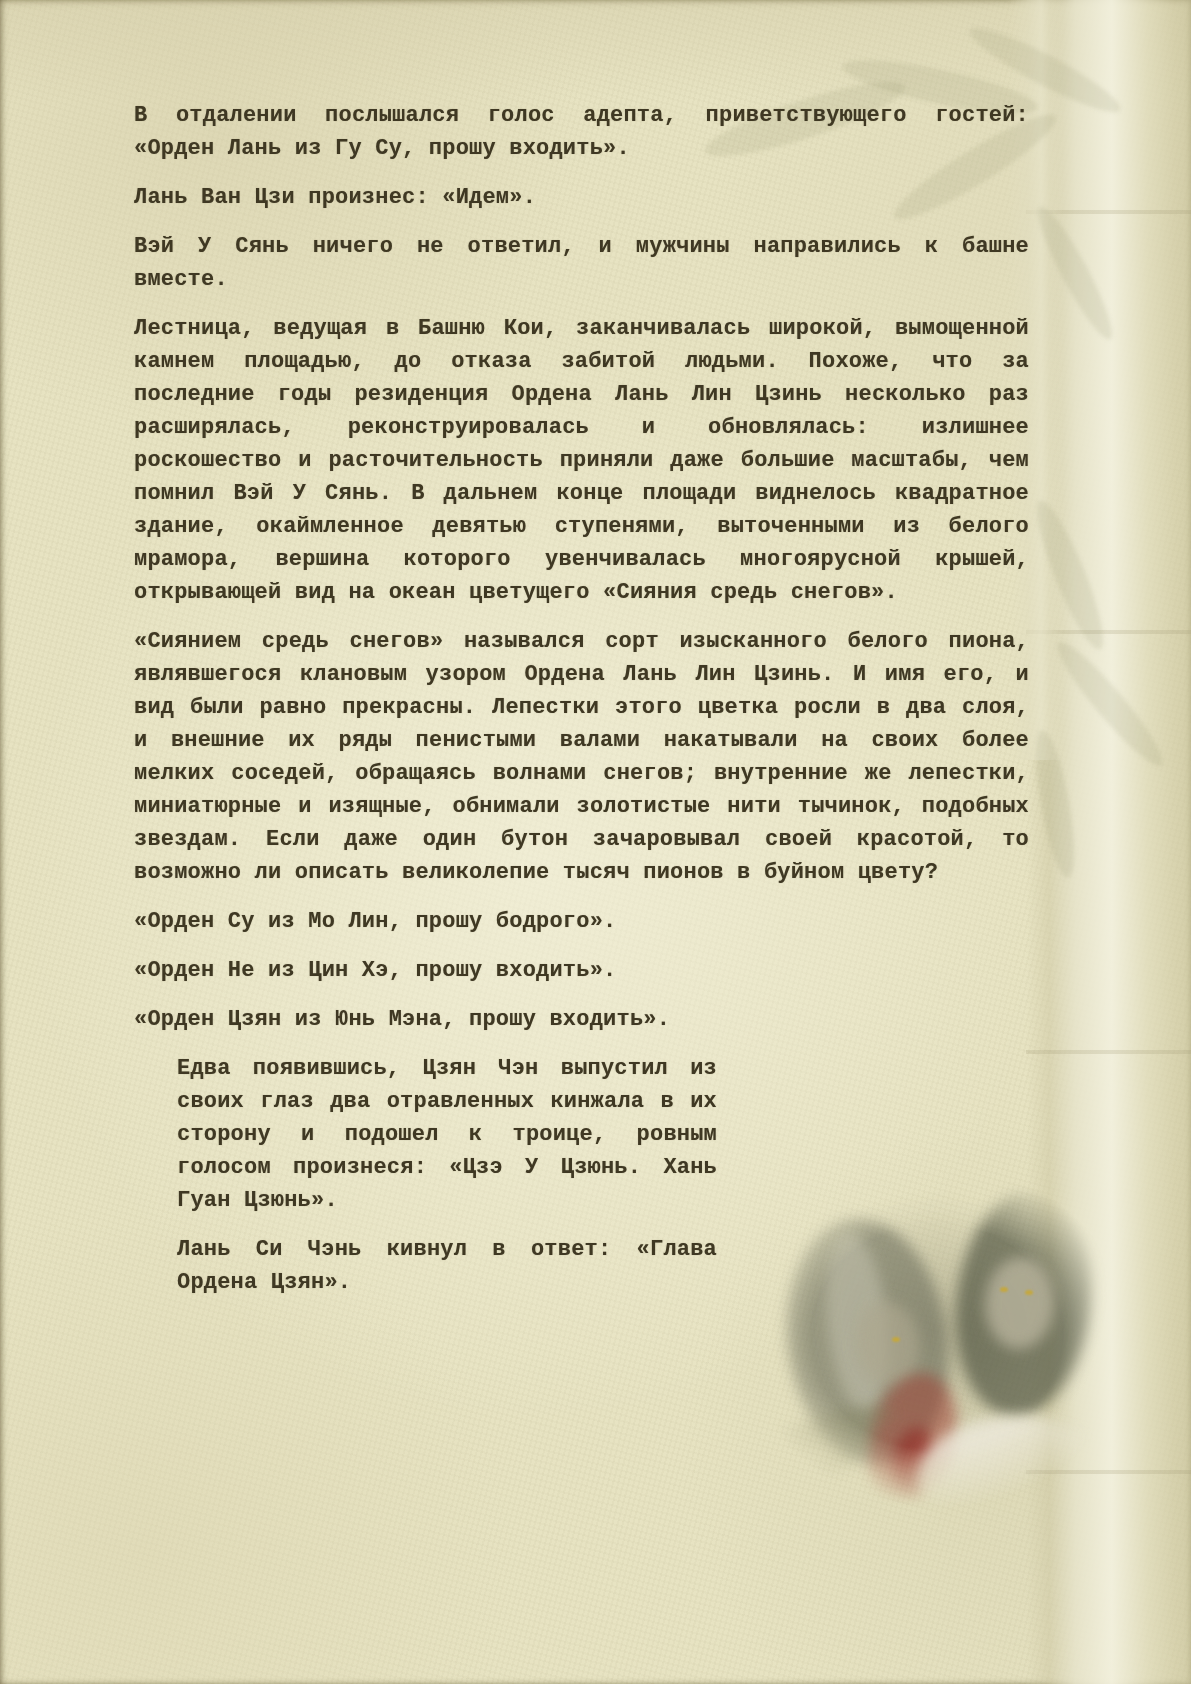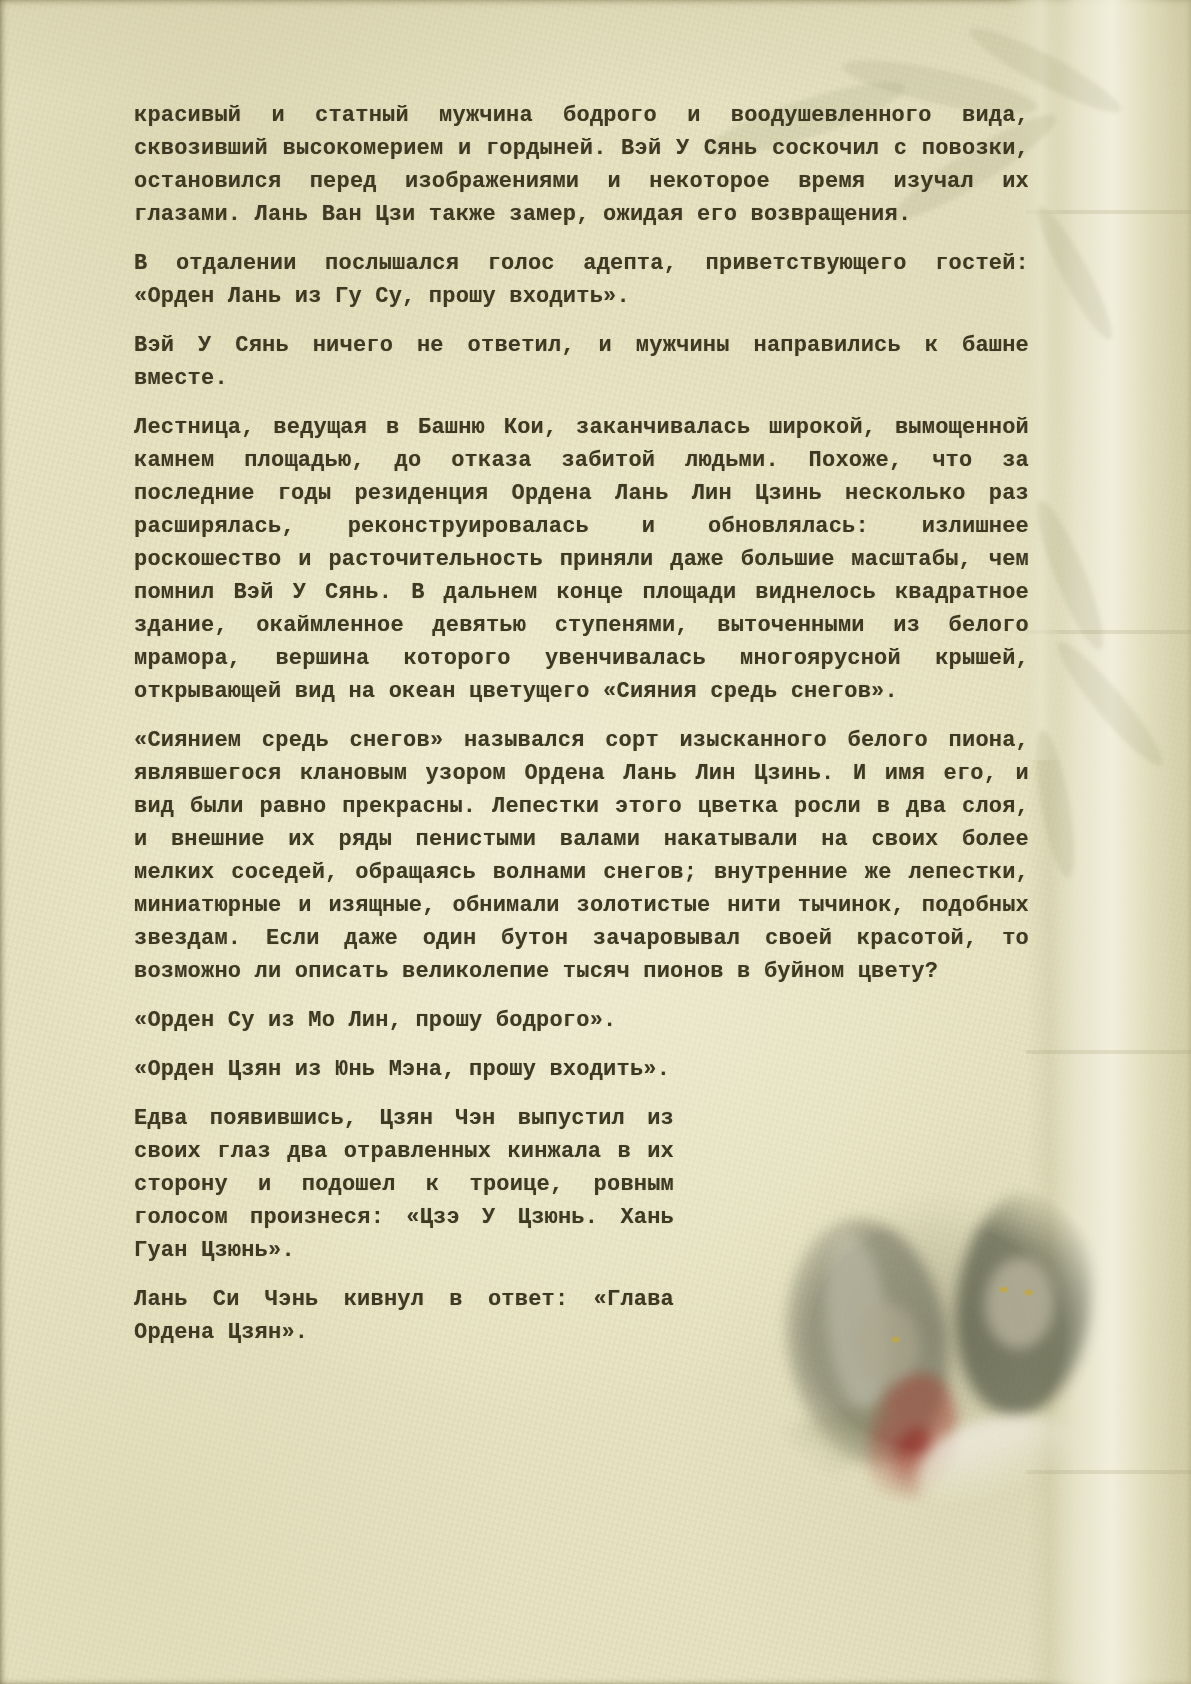--- a/index.html
+++ b/index.html
@@ -54,21 +54,21 @@
     position:absolute;left:134px;top:99px;width:895px;
     color:#3f3823;
     font-size:22px;font-weight:700;letter-spacing:0.2px;line-height:33px;
     text-shadow:0 0 1px rgba(63,56,35,0.35);
   }
   .text-column p{
     margin:0 0 16px 0;
     text-align:justify;
     text-align-last:left;
   }
-  .text-column p.narrow{max-width:540px;}
+  .text-column p.narrow{max-width:540px;margin-left:43px;}
   
   .illustration{
     position:absolute;left:742px;top:1162px;width:390px;height:372px;
     -webkit-mask-image:radial-gradient(ellipse 62% 58% at 50% 47%, #000 52%, rgba(0,0,0,0) 80%);
     mask-image:radial-gradient(ellipse 62% 58% at 50% 47%, #000 52%, rgba(0,0,0,0) 80%);
     background:radial-gradient(ellipse 55% 50% at 50% 45%, rgba(118,116,92,0.4), rgba(118,116,92,0) 75%);
   }
   .illustration .shape{position:absolute;border-radius:50%;filter:blur(7px);}
   .hair-left{left:45px;top:55px;width:160px;height:250px;background:rgba(108,110,92,0.6);transform:rotate(-8deg);}
   .hair-left-light{left:85px;top:70px;width:60px;height:180px;background:rgba(196,194,174,0.55);transform:rotate(-6deg);}
@@ -113,24 +113,25 @@
     <div class="shape red-deep"></div>
     <div class="shape robe-white"></div>
     <div class="shape fern"></div>
     <div class="shape fern2"></div>
     <div class="eye eye-left"></div>
     <div class="eye eye-right-a"></div>
     <div class="eye eye-right-b"></div>
   </div>
 
   <div class="text-column">
-    <p>красивый и статный мужчина бодрого и воодушевленного вида, сквозивший высокомерием и гордыней. Вэй У Сянь соскочил с повозки, остановился перед изображениями и некоторое время изучал их глазами. Лань Ван Цзи также замер, ожидая его возвращения.</p>
     <p>В отдалении послышался голос адепта, приветствующего гостей: «Орден Лань из Гу Су, прошу входить».</p>
+    <p>Лань Ван Цзи произнес: «Идем».</p>
     <p>Вэй У Сянь ничего не ответил, и мужчины направились к башне вместе.</p>
     <p>Лестница, ведущая в Башню Кои, заканчивалась широкой, вымощенной камнем площадью, до отказа забитой людьми. Похоже, что за последние годы резиденция Ордена Лань Лин Цзинь несколько раз расширялась, реконструировалась и обновлялась: излишнее роскошество и расточительность приняли даже большие масштабы, чем помнил Вэй У Сянь. В дальнем конце площади виднелось квадратное здание, окаймленное девятью ступенями, выточенными из белого мрамора, вершина которого увенчивалась многоярусной крышей, открывающей вид на океан цветущего «Сияния средь снегов».</p>
     <p>«Сиянием средь снегов» назывался сорт изысканного белого пиона, являвшегося клановым узором Ордена Лань Лин Цзинь. И имя его, и вид были равно прекрасны. Лепестки этого цветка росли в два слоя, и внешние их ряды пенистыми валами накатывали на своих более мелких соседей, обращаясь волнами снегов; внутренние же лепестки, миниатюрные и изящные, обнимали золотистые нити тычинок, подобных звездам. Если даже один бутон зачаровывал своей красотой, то возможно ли описать великолепие тысяч пионов в буйном цвету?</p>
     <p>«Орден Су из Мо Лин, прошу бодрого».</p>
+    <p>«Орден Не из Цин Хэ, прошу входить».</p>
     <p>«Орден Цзян из Юнь Мэна, прошу входить».</p>
     <p class="narrow">Едва появившись, Цзян Чэн выпустил из своих глаз два отравленных кинжала в их сторону и подошел к троице, ровным голосом произнеся: «Цзэ У Цзюнь. Хань Гуан Цзюнь».</p>
     <p class="narrow">Лань Си Чэнь кивнул в ответ: «Глава Ордена Цзян».</p>
   </div>
 
 </div>
 
 </body></html>

